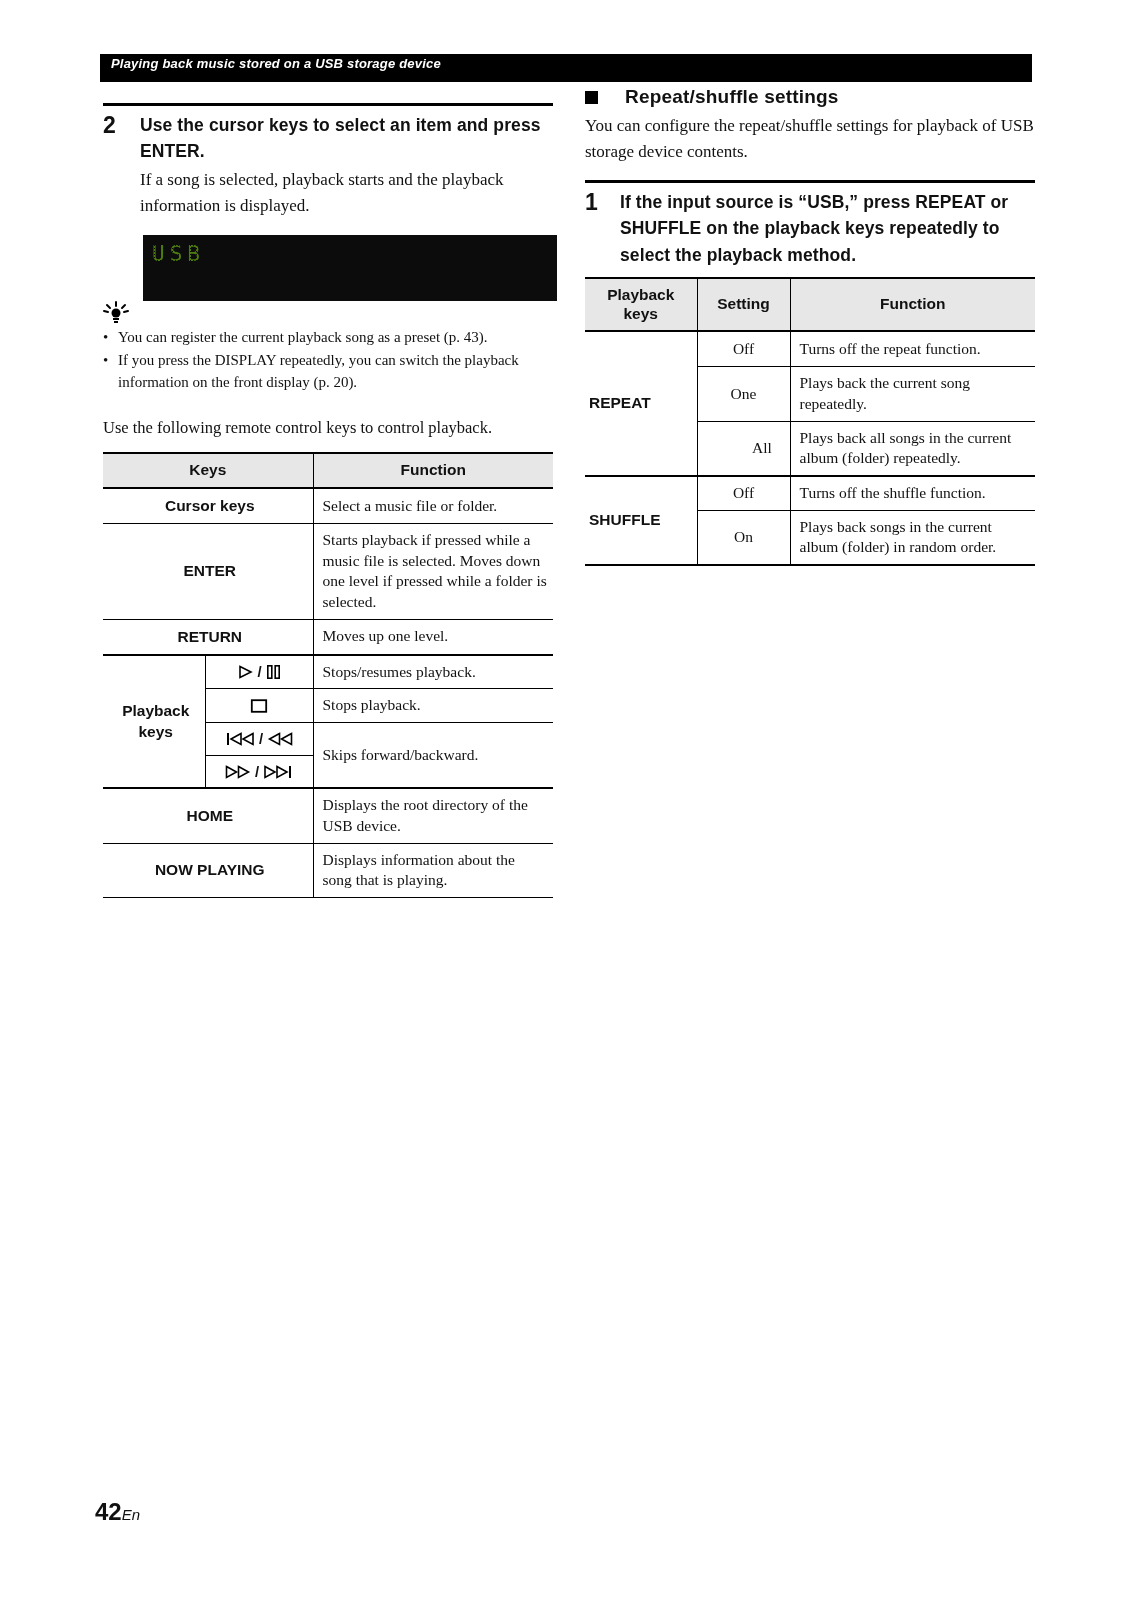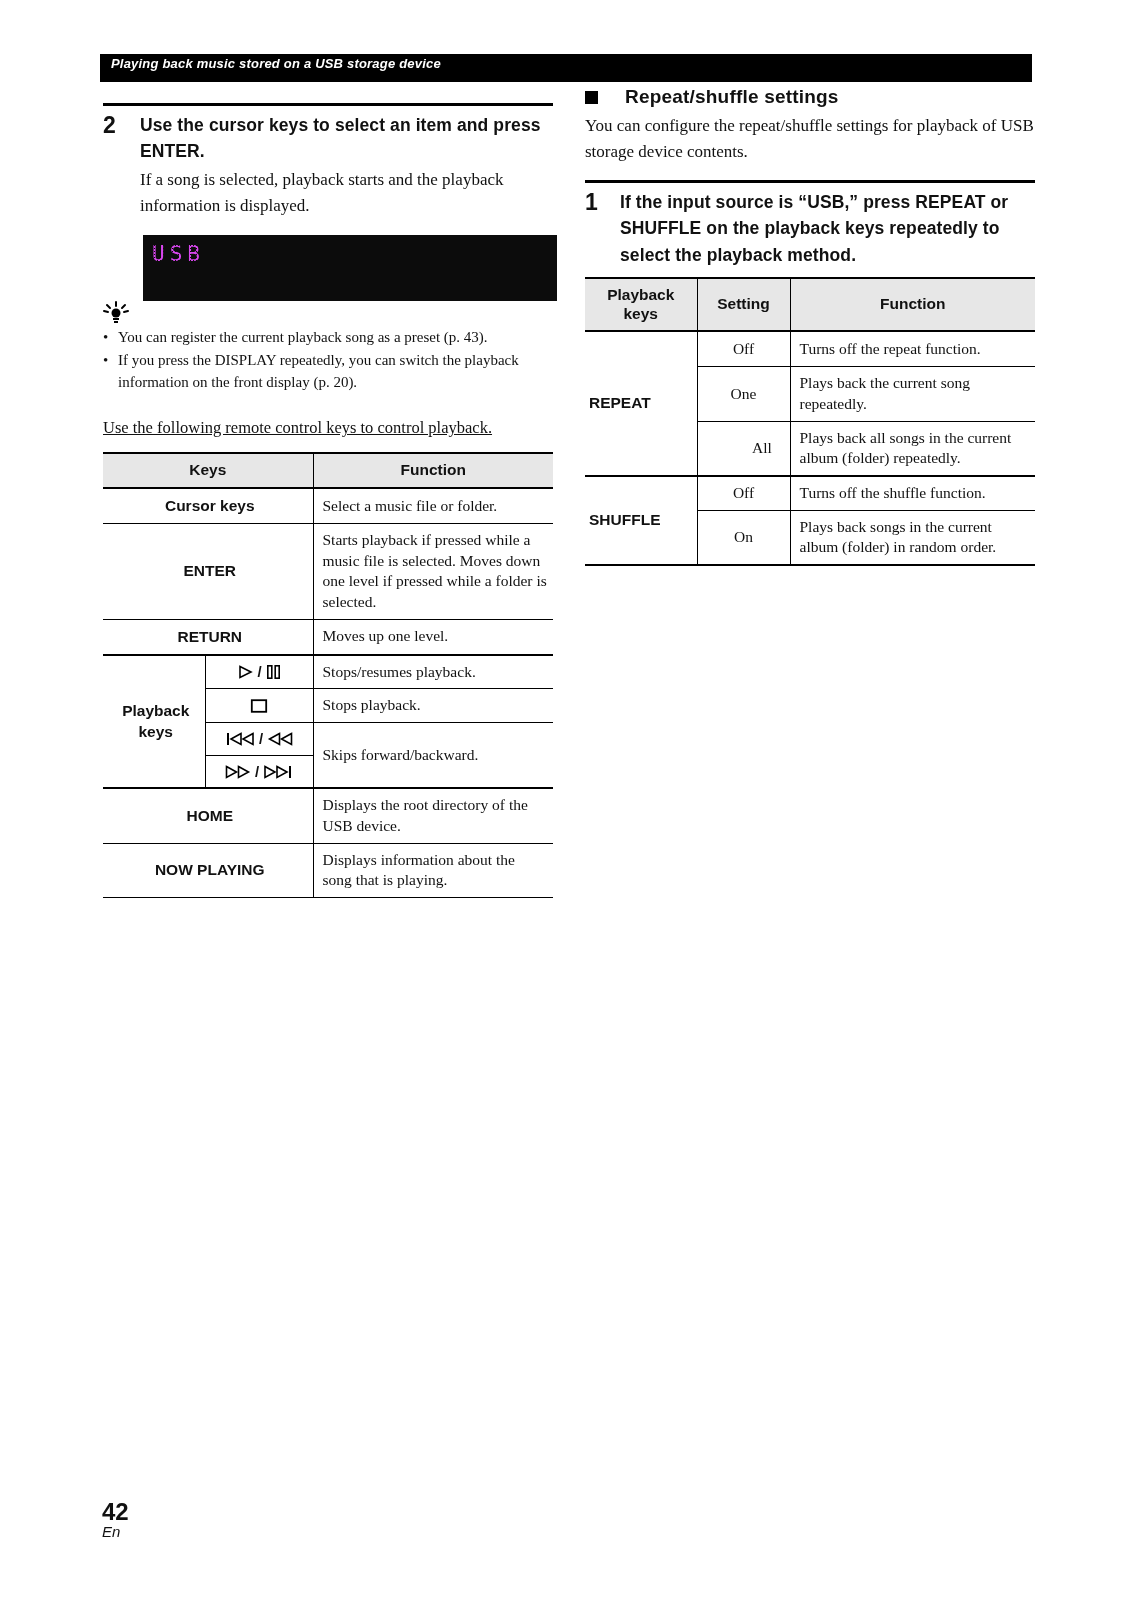--- a/index.html
+++ b/index.html
@@ -23,21 +23,21 @@
     position:absolute; left:0; top:0;
     font:bold 23px/1.2 "Liberation Sans", sans-serif;
   }
   .step .shead{
     margin-left:37px; font:bold 17.5px/1.5 "Liberation Sans", sans-serif;
     letter-spacing:.1px;
   }
   .bodytext{font:17px/1.5 "Liberation Serif", serif;}
   
   .display{
-    background:#0c0c0c; color:#d946ef; box-sizing:border-box;
+    background:#0c0c0c; color:#4d7c0f; box-sizing:border-box;
     padding:5px 0 0 9px; font-family:"DejaVu Sans Mono", monospace;
   }
   .dline{
     font-size:21px; line-height:29px; letter-spacing:5px; white-space:pre;
     -webkit-mask-image:repeating-linear-gradient(90deg,#000 0 2px,transparent 2px 3px),repeating-linear-gradient(0deg,#000 0 2px,transparent 2px 3px);
     mask-image:repeating-linear-gradient(90deg,#000 0 2px,transparent 2px 3px),repeating-linear-gradient(0deg,#000 0 2px,transparent 2px 3px);
   }
   .dcursor{font-size:17px;}
   
   .tiplist{font:15px/1.45 "Liberation Serif", serif; width:436px;}
@@ -120,21 +120,21 @@
     <div class="tipitem">
       <span class="bmark">•</span>
       <span>You can register the current playback song as a preset (p. 43).</span>
     </div>
     <div class="tipitem">
       <span class="bmark">•</span>
       <span>If you press the DISPLAY repeatedly, you can switch the playback information on the front display (p. 20).</span>
     </div>
   </div>
 
-  <div class="abs bodytext" style="left:103px; top:416px; width:456px; font-size:16.5px; white-space:nowrap;text-decoration:underline;">Use the following remote control keys to control playback.</div>
+  <div class="abs bodytext" style="left:103px; top:416px; width:456px; font-size:16.5px; white-space:nowrap;">Use the following remote control keys to control playback.</div>
 
   <table class="abs tbl" style="left:103px; top:452px; width:450px;">
     <colgroup>
         <col style="width:102px">
         <col style="width:108px">
         <col style="width:240px">
       </colgroup>
     <tbody>
         <tr>
       <th class="vr" colspan="2">Keys</th>
@@ -280,18 +280,18 @@
       <td class="set vr hb" style="height:33px;">Off</td>
       <td class="fn hb">Turns off the shuffle function.</td>
     </tr>
     <tr>
       <td class="set vr hb2" style="height:55px;">On</td>
       <td class="fn hb2">Plays back songs in the current album (folder) in random order.</td>
     </tr>
   </tbody>
     </table>
 
-  <div class="abs footer" style="left:102px; top:1500px;flex-direction:column;">
+  <div class="abs footer" style="left:95px; top:1500px;">
     <span class="pageno">42</span>
     <span class="langtag">En</span>
   </div>
 
 </div>
 
 </body></html>

